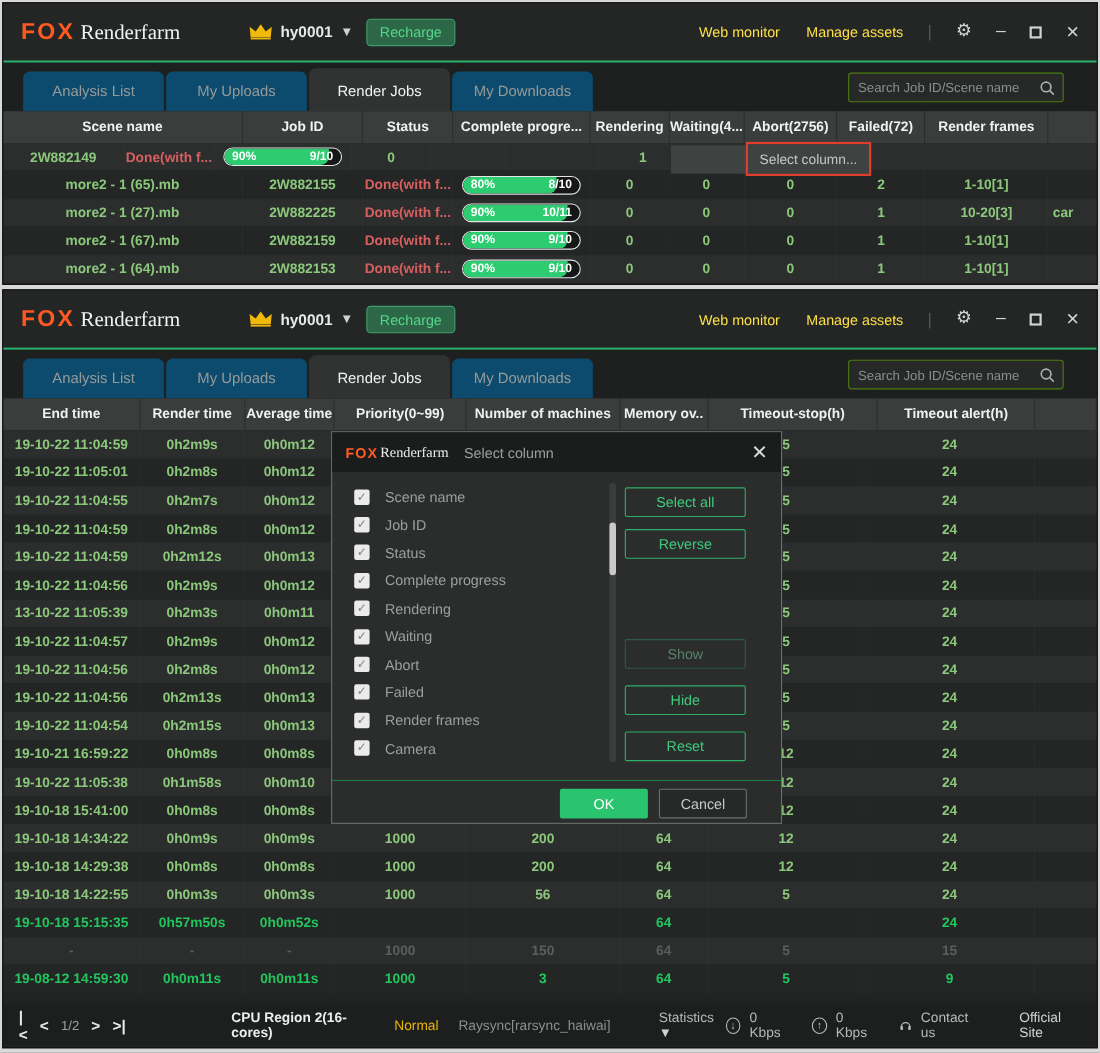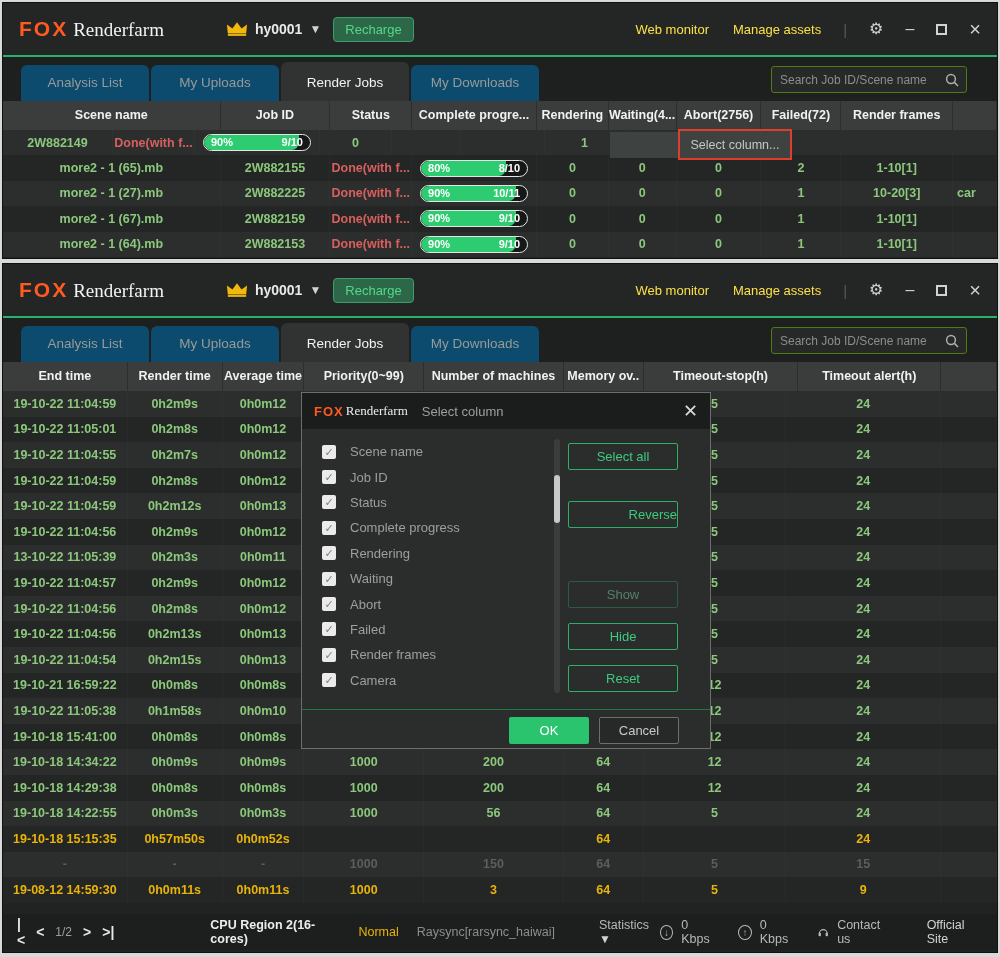--- a/index.html
+++ b/index.html
@@ -41,21 +41,21 @@
   .t-hcell { height:29px; line-height:29px; text-align:center; color:#f0f2f1; font-size:12.5px; font-weight:bold; border-right:1px solid #2c2f2e; overflow:hidden; white-space:nowrap; }
   .t-body { }
   .t-row { display:flex; }
   #top-table .t-row { height:25.4px; }
   #bottom-table .t-row { height:25.6px; }
   .t-row.odd { background:#2b2e2d; }
   .t-row.even { background:#232625; }
   .t-cell { display:flex; align-items:center; justify-content:center; font-size:12.5px; font-weight:bold; color:#8cc87c; border-right:1px solid rgba(255,255,255,0.025); overflow:hidden; white-space:nowrap; }
   .t-cell.c-status { color:#d85f5f; }
   .t-cell.c-camera { justify-content:flex-start; padding-left:4px; }
-  .t-row.tone-c .t-cell { color:#eab308; }
+  .t-row.tone-c .t-cell { color:#22c55e; }
   .t-row.tone-d .t-cell { color:#5a5e5c; }
 
   .pill { position:relative; width:108px; height:17px; border:1px solid #e4e6e5; border-radius:9px; background:#161817; overflow:hidden; }
   .pill-fill { position:absolute; left:0; top:0; bottom:0; background:#2ecc71; border-radius:8px 0 8px 8px; }
   .pill-pct { position:absolute; left:7px; top:1px; font-size:11px; color:#fff; font-weight:bold; }
   .pill-frac { position:absolute; right:7px; top:1px; font-size:11px; color:#fff; font-weight:bold; }
 
   
   .hover-cell { position:absolute; left:607px; top:129px; width:69px; height:26px; background:#3e4241; }
   .ctx-menu { position:absolute; left:675px; top:126px; width:114px; height:31px; background:#3e4241; border:2px solid #e03e2d; color:#c3c8c5; font-size:12.5px; display:flex; align-items:center; justify-content:center; }
@@ -69,21 +69,21 @@
   .dlg-close { margin-left:auto; color:#d5dad7; font-size:18px; }
   .dlg-body { position:relative; height:320px; }
   .chk-list { position:absolute; left:12px; top:10px; width:236px; }
   .chk-item { display:flex; align-items:center; height:25.4px; padding-left:8px; }
   .chk-box { width:14px; height:14px; background:#ebebeb; border-radius:2px; color:#7d827f; font-size:11px; line-height:14px; text-align:center; margin-right:14px; }
   .chk-label { color:#9aa09c; font-size:13px; }
   .dlg-scroll { position:absolute; left:252px; top:10px; width:6px; height:254px; background:#3a3d3c; border-radius:3px; }
   .dlg-thumb { position:absolute; left:0; top:36px; width:6px; height:48px; background:#c9c9c9; border-radius:3px; }
   .dlg-btn { position:absolute; left:266px; width:110px; height:27px; background:transparent; border:1px solid #2fae66; color:#3ecb7d; font-size:13px; text-align:center; line-height:25px; border-radius:2px; }
   .dlg-btn.disabled { border-color:#2b5b42; color:#57806a; }
-  .b-selectall { top:14px; } .b-reverse { top:72px;text-align:right; } .b-show { top:152px; } .b-hide { top:194px; } .b-reset { top:236px; }
+  .b-selectall { top:14px; } .b-reverse { top:52px; } .b-show { top:152px; } .b-hide { top:194px; } .b-reset { top:236px; }
   .dlg-footer { position:absolute; left:0; right:0; top:280px; height:40px; border-top:1px solid #1e7a45; }
   .btn-ok { position:absolute; left:207px; top:7px; width:80px; height:27px; background:#2bc46e; color:#fff; font-size:13px; text-align:center; line-height:27px; border-radius:2px; }
   .btn-cancel { position:absolute; left:297px; top:7px; width:80px; height:27px; background:#262928; border:1px solid #6b706d; color:#c6cbc8; font-size:13px; text-align:center; line-height:25px; border-radius:2px; }
 
   
   .statusbar { position:absolute; left:0; right:0; bottom:2px; height:36px; background:#1d1f1e; display:flex; align-items:center; padding:0 14px; }
   .pager { display:flex; align-items:center; gap:11px; color:#e8eae9; font-weight:bold; font-size:14px; }
   .page-num { color:#9aa09c; font-size:12px; font-weight:normal; }
   .sb-region { color:#eceeed; font-size:12.5px; font-weight:bold; margin-left:96px; }
   .sb-normal { color:#eab308; font-size:12.5px; font-weight:normal; margin-left:16px; }

